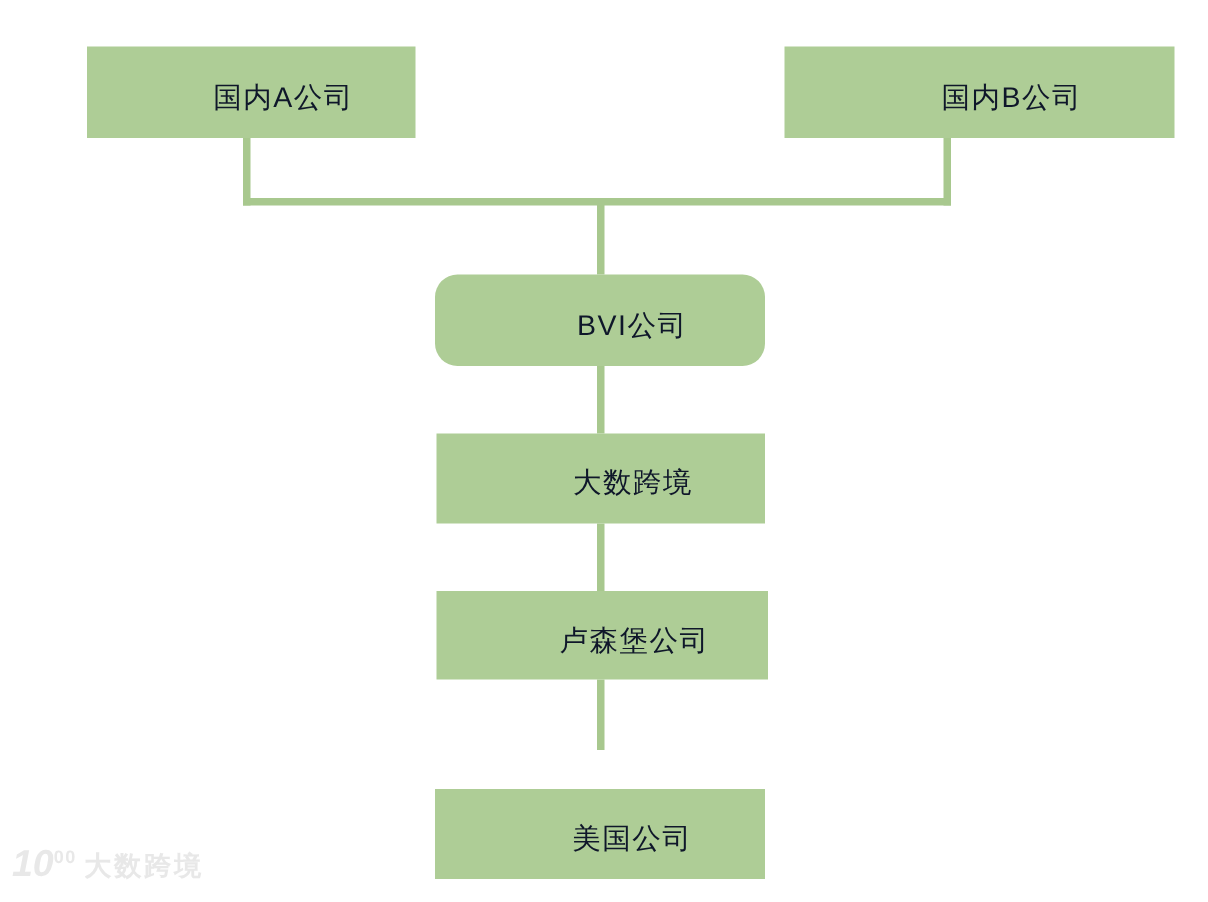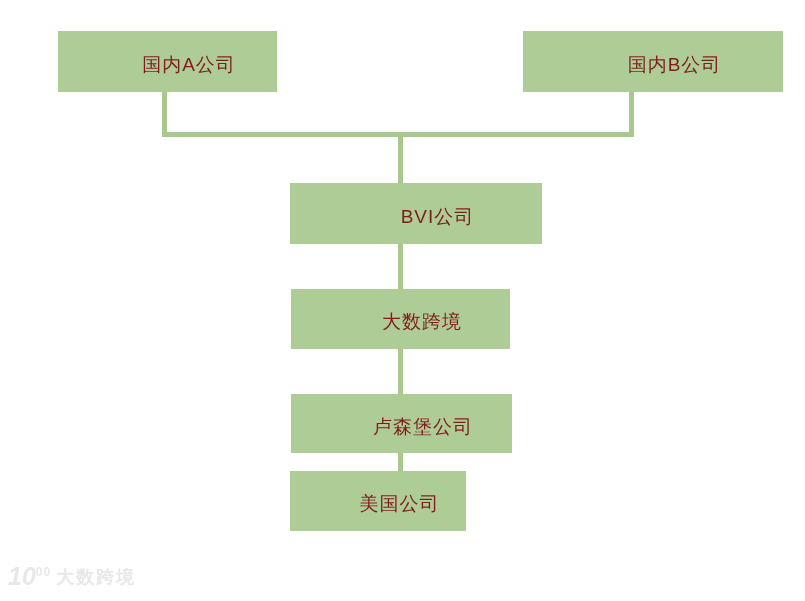--- a/index.html
+++ b/index.html
@@ -11,36 +11,36 @@
   .canvas {
     position: relative;
     width: 805px;
     height: 601px;
     background: #ffffff;
     overflow: hidden;
   }
   .node {
     position: absolute;
     background: #aecd96;
-    color: #7f1d1d;
+    color: #0f172a;
     display: flex;
     align-items: center;
     justify-content: center;
     box-sizing: border-box;
     padding-top: 6px;
     font-size: 19px;
     letter-spacing: 1px;
     padding-left: 43px;
   }
   .node-domestic-a   { left: 58px;  top: 31px;  width: 219px; height: 61px; }
   .node-domestic-b   { left: 523px; top: 31px;  width: 260px; height: 61px; }
-  .node-bvi          { left: 290px; top: 183px; width: 252px; height: 61px; }
+  .node-bvi          { left: 290px; top: 183px; width: 220px; height: 61px; border-radius: 15px; }
   .node-hongkong     { left: 291px; top: 289px; width: 219px; height: 60px; }
   .node-luxembourg   { left: 291px; top: 394px; width: 221px; height: 59px; }
-  .node-usa          { left: 290px; top: 471px; width: 176px; height: 60px; }
+  .node-usa          { left: 290px; top: 526px; width: 220px; height: 60px; }
 
   .conn {
     position: absolute;
     background: #a8c88e;
   }
   .conn-a-down       { left: 162px; top: 92px;  width: 5px;   height: 45px; }
   .conn-b-down       { left: 629px; top: 92px;  width: 5px;   height: 45px; }
   .conn-horizontal   { left: 162px; top: 132px; width: 472px; height: 5px;  }
   .conn-center-down  { left: 398px; top: 132px; width: 5px;   height: 51px; }
   .conn-bvi-hk       { left: 398px; top: 244px; width: 5px;   height: 45px; }

